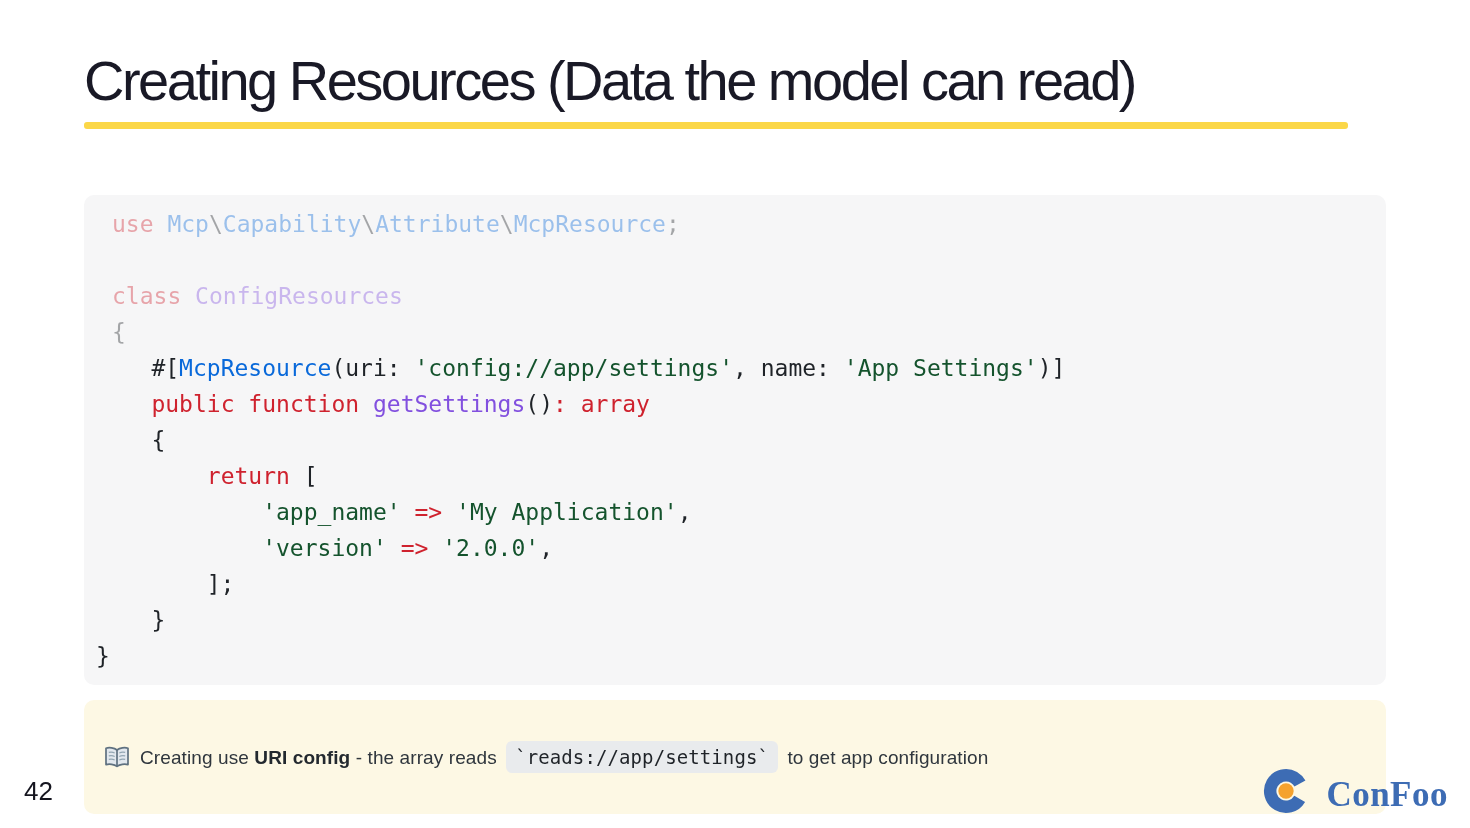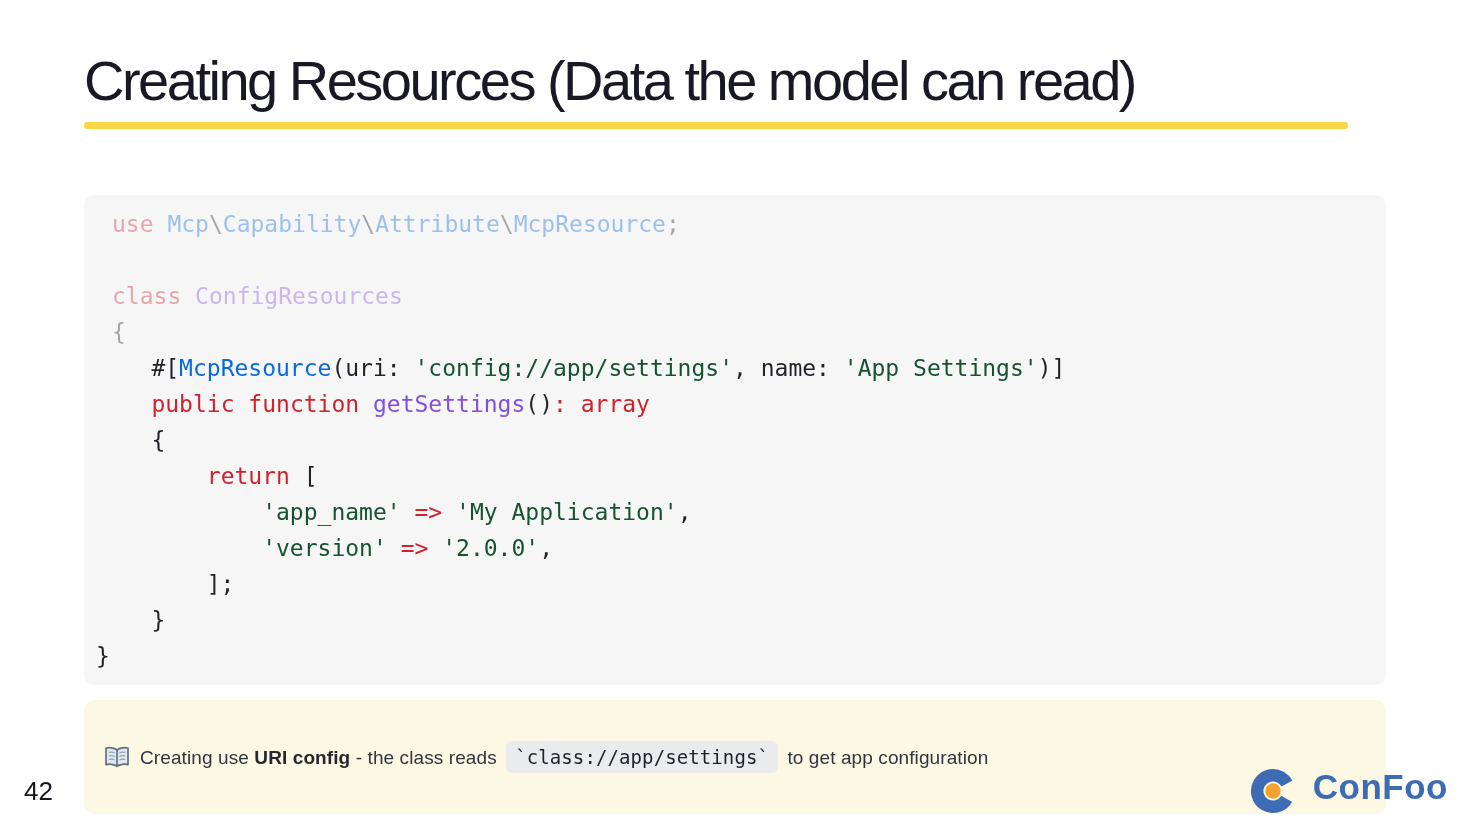--- a/index.html
+++ b/index.html
@@ -95,22 +95,23 @@
     font-weight: 400;
     color: #15151f;
   }
 
   
   .logo {
     position: absolute;
     right: 22px;
     top: 767px;
     display: flex;
-    align-items: flex-start;
+    align-items: flex-end;
     gap: 17px;
+    font-family: Liberation Serif, serif;
   }
   .logo-mark { display: inline-flex; }
   .logo-text {
     font-size: 35px;
     font-weight: 600;
     letter-spacing: 0.5px;
     color: #3d6cb4;
   }
 </style>
 </head>
@@ -131,21 +132,21 @@
         <path d="M13 4 C10.2 1.8, 5.2 1.2, 2 2.2 L2 18.6 C5.2 17.6, 10.2 18.2, 13 20.4 C15.8 18.2, 20.8 17.6, 24 18.6 L24 2.2 C20.8 1.2, 15.8 1.8, 13 4 Z" fill="#e2e8ee" stroke="#5f7180" stroke-width="1.7" stroke-linejoin="round"></path>
         <path d="M13 4 L13 20.4" stroke="#5f7180" stroke-width="1.7"></path>
         <path d="M4.8 6.4 C7 5.9, 9 6.1, 10.7 7" stroke="#93a6b3" stroke-width="1.2" fill="none"></path>
         <path d="M4.8 9.9 C7 9.4, 9 9.6, 10.7 10.5" stroke="#93a6b3" stroke-width="1.2" fill="none"></path>
         <path d="M4.8 13.4 C7 12.9, 9 13.1, 10.7 14" stroke="#93a6b3" stroke-width="1.2" fill="none"></path>
         <path d="M21.2 6.4 C19 5.9, 17 6.1, 15.3 7" stroke="#93a6b3" stroke-width="1.2" fill="none"></path>
         <path d="M21.2 9.9 C19 9.4, 17 9.6, 15.3 10.5" stroke="#93a6b3" stroke-width="1.2" fill="none"></path>
         <path d="M21.2 13.4 C19 12.9, 17 13.1, 15.3 14" stroke="#93a6b3" stroke-width="1.2" fill="none"></path>
       </svg>
     </span>
-    <span class="note-text" id="note-text"><span>Creating use </span><span class="nt-bold">URI config</span><span> - the class reads </span><span class="nt-code">`class://app/settings`</span><span> to get app configuration</span></span>
+    <span class="note-text" id="note-text"><span>Creating use </span><span class="nt-bold">URI config</span><span> - the array reads </span><span class="nt-code">`reads://app/settings`</span><span> to get app configuration</span></span>
   </div>
 
   <div class="page-number">42</div>
 
   <div class="logo">
     <span class="logo-mark">
       <svg width="46" height="48" viewBox="0 0 48 48">
         <circle cx="24" cy="24" r="16.5" fill="none" stroke="#3d6cb4" stroke-width="13" stroke-dasharray="86.4 17.3" transform="rotate(30 24 24)"></circle>
         <circle cx="24" cy="24" r="8" fill="#f5a22e"></circle>
       </svg>

